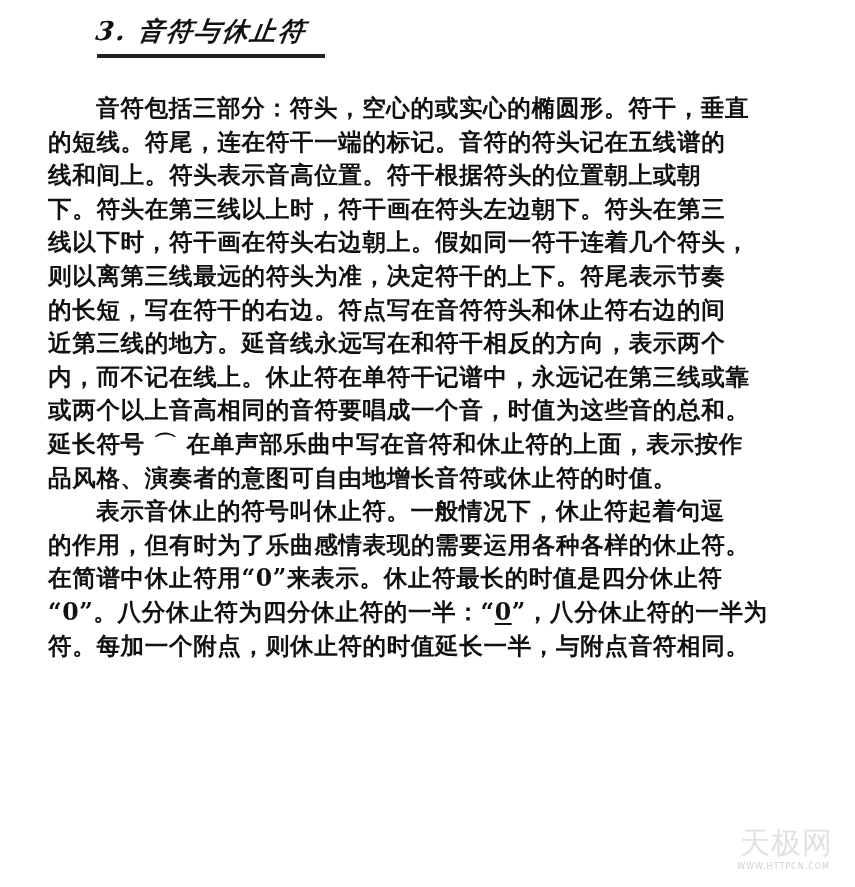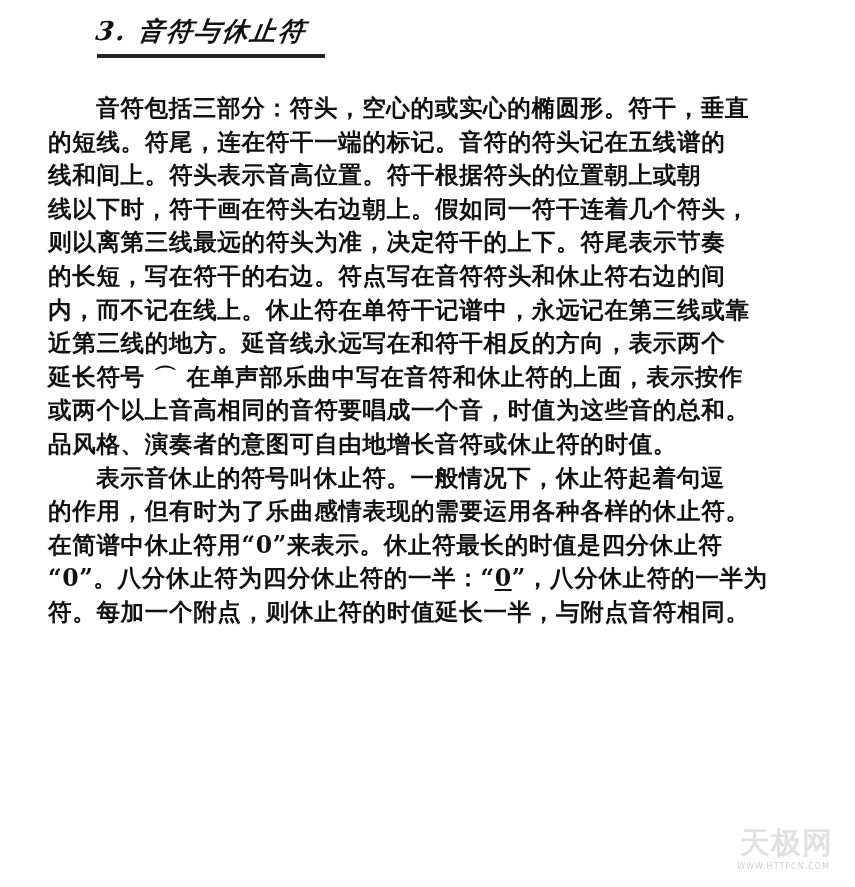--- a/index.html
+++ b/index.html
@@ -79,21 +79,21 @@
     height: 60px;
     opacity: 0.35;
     font-family: "DejaVu Sans", sans-serif;
     color: #888;
   }
   .wm-text {
     position: absolute;
     right: 8px;
     top: 4px;
     font-size: 30px;
-    font-weight: bold;
+    font-weight: normal;
     color: #aaa;
     letter-spacing: 1px;
   }
   .wm-url {
     position: absolute;
     right: 11px;
     bottom: 8px;
     font-size: 8px;
     letter-spacing: 1px;
     color: #777;
@@ -106,27 +106,28 @@
   <span>3.</span>
   <span>音符与休止符</span>
 </div>
 <div class="heading-rule"></div>
 
 <div class="body-text">
   <div>
     <span class="line indent">音符包括三部分：符头，空心的或实心的椭圆形。符干，垂直</span>
     <span class="line">的短线。符尾，连在符干一端的标记。音符的符头记在五线谱的</span>
     <span class="line">线和间上。符头表示音高位置。符干根据符头的位置朝上或朝</span>
+    <span class="line">下。符头在第三线以上时，符干画在符头左边朝下。符头在第三</span>
     <span class="line">线以下时，符干画在符头右边朝上。假如同一符干连着几个符头，</span>
     <span class="line">则以离第三线最远的符头为准，决定符干的上下。符尾表示节奏</span>
     <span class="line">的长短，写在符干的右边。符点写在音符符头和休止符右边的间</span>
+    <span class="line">近第三线的地方。延音线永远写在和符干相反的方向，表示两个</span>
     <span class="line">内，而不记在线上。休止符在单符干记谱中，永远记在第三线或靠</span>
-    <span class="line">近第三线的地方。延音线永远写在和符干相反的方向，表示两个</span>
+    <span class="line">或两个以上音高相同的音符要唱成一个音，时值为这些音的总和。</span>
     <span class="line">延长符号 ⌒ 在单声部乐曲中写在音符和休止符的上面，表示按作</span>
-    <span class="line">或两个以上音高相同的音符要唱成一个音，时值为这些音的总和。</span>
     <span class="line">品风格、演奏者的意图可自由地增长音符或休止符的时值。</span>
   </div>
   <div>
     <span class="line indent">表示音休止的符号叫休止符。一般情况下，休止符起着句逗</span>
     <span class="line">的作用，但有时为了乐曲感情表现的需要运用各种各样的休止符。</span>
     <span class="line">在简谱中休止符用“0”来表示。休止符最长的时值是四分休止符</span>
     <span class="line"><span>“0”。八分休止符为四分休止符的一半：“</span><span class="ul1">0</span><span>”，八分休止符的一半为</span></span>
     <span class="line">符。每加一个附点，则休止符的时值延长一半，与附点音符相同。</span>
   </div>
 </div>

